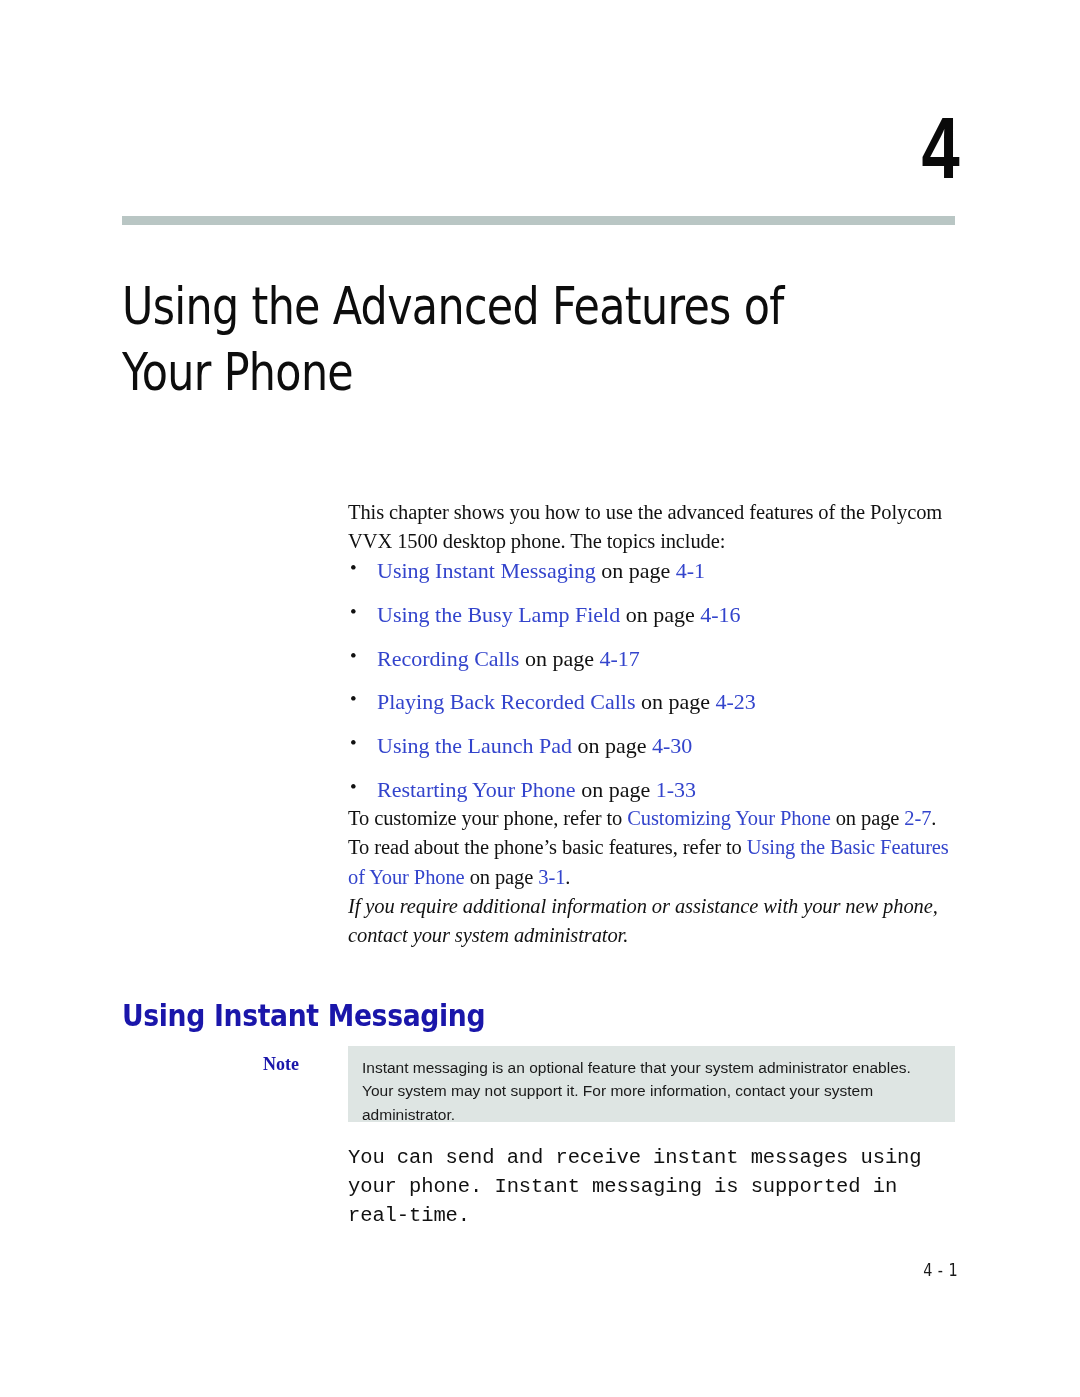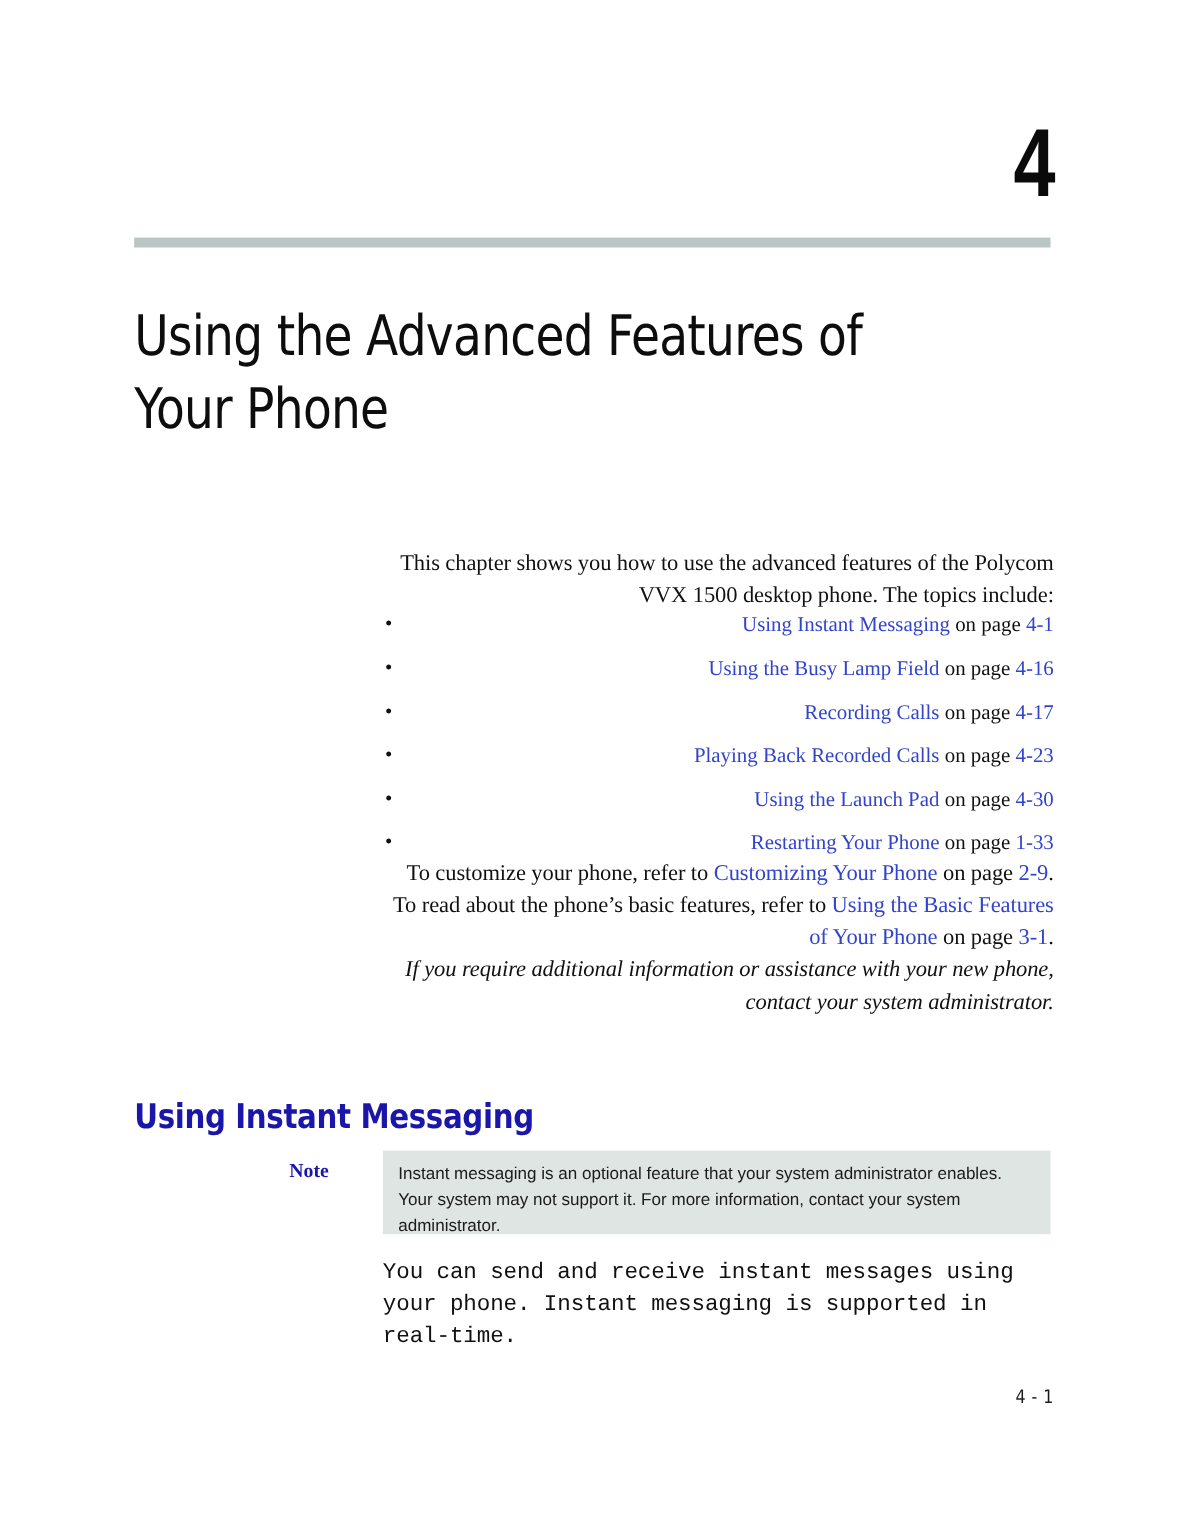--- a/index.html
+++ b/index.html
@@ -63,21 +63,20 @@
     transform: scaleX(0.84);
     transform-origin: left top;
   }
 
   
   .content {
     position: absolute;
     left: 348px;
     top: 498px;
     width: 610px;
-    text-align: right;
   }
 
   p.body {
     margin: 0;
     font-size: 20.5px;
     line-height: 1.42;
     color: #111111;
     letter-spacing: -0.1px;
   }
 
@@ -93,21 +92,21 @@
   
   ul.topic-list {
     list-style: none;
     margin: 0;
     padding: 0;
   }
   ul.topic-list li {
     position: relative;
     padding-left: 29px;
     margin-bottom: 14px;
-    font-size: 19px;
+    font-size: 22px;
     line-height: 1.35;
     color: #111111;
   }
   ul.topic-list li:last-child { margin-bottom: 0; }
   ul.topic-list li::before {
     content: "\2022";
     position: absolute;
     left: 2px;
     top: -1px;
     font-size: 19px;
@@ -215,21 +214,21 @@
         <span class="doclink">Playing Back Recorded Calls</span><span> on page </span><span class="doclink">4-23</span>
       </li>
       <li>
         <span class="doclink">Using the Launch Pad</span><span> on page </span><span class="doclink">4-30</span>
       </li>
       <li>
         <span class="doclink">Restarting Your Phone</span><span> on page </span><span class="doclink">1-33</span>
       </li>
     </ul>
 
-    <p class="body para-customize"><span>To customize your phone, refer to </span><span class="doclink">Customizing Your Phone</span><span> on page </span><span class="doclink">2-9</span><span>. To read about the phone’s basic features, refer to </span><span class="doclink">Using the Basic Features of Your Phone</span><span> on page </span><span class="doclink">3-1</span><span>.</span></p>
+    <p class="body para-customize"><span>To customize your phone, refer to </span><span class="doclink">Customizing Your Phone</span><span> on page </span><span class="doclink">2-7</span><span>. To read about the phone’s basic features, refer to </span><span class="doclink">Using the Basic Features of Your Phone</span><span> on page </span><span class="doclink">3-1</span><span>.</span></p>
 
     <p class="body para-assist">If you require additional information or assistance with your new phone, contact your system administrator.</p>
 
   </div>
 
   <h2 class="section-heading">Using Instant Messaging</h2>
 
   <div class="note-wrap">
     <div class="note-label">Note</div>
     <div class="note-box">

